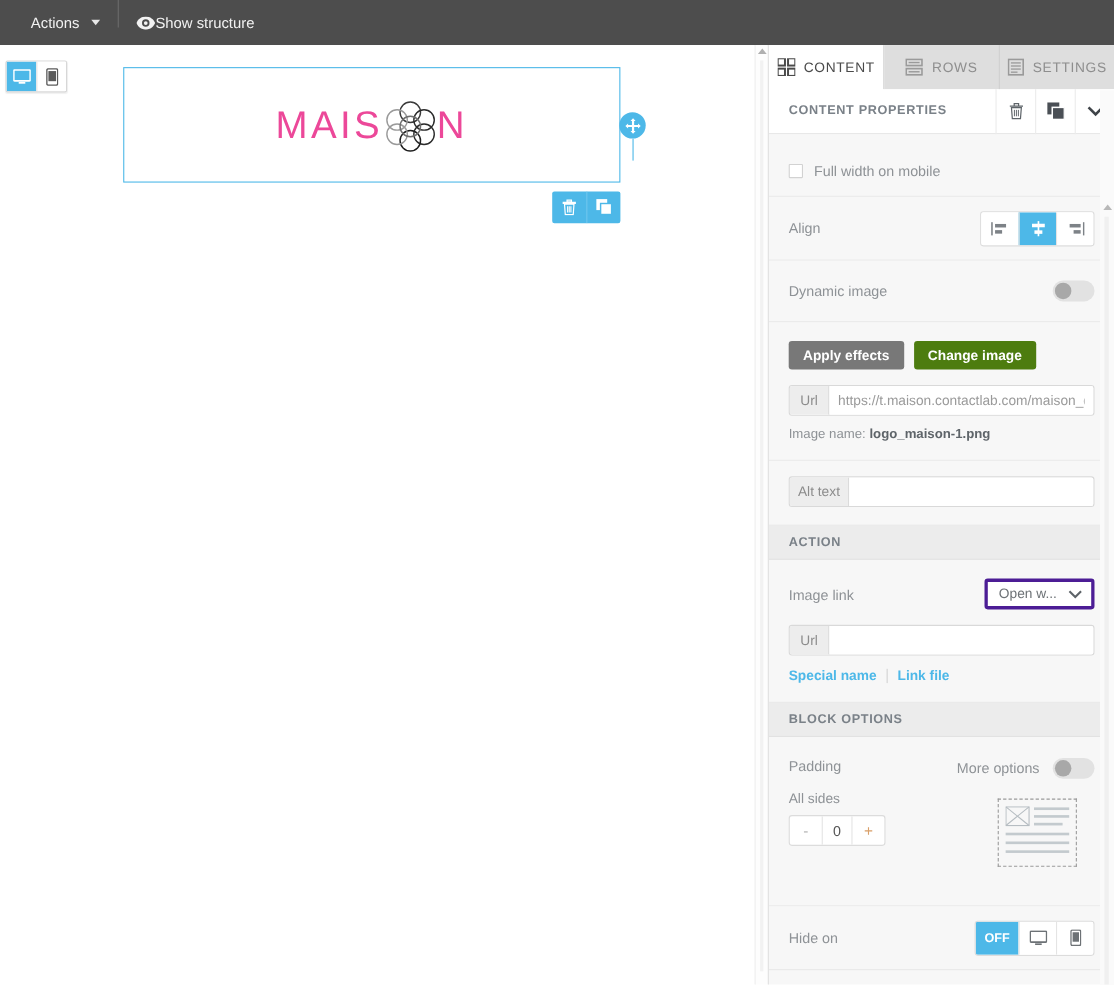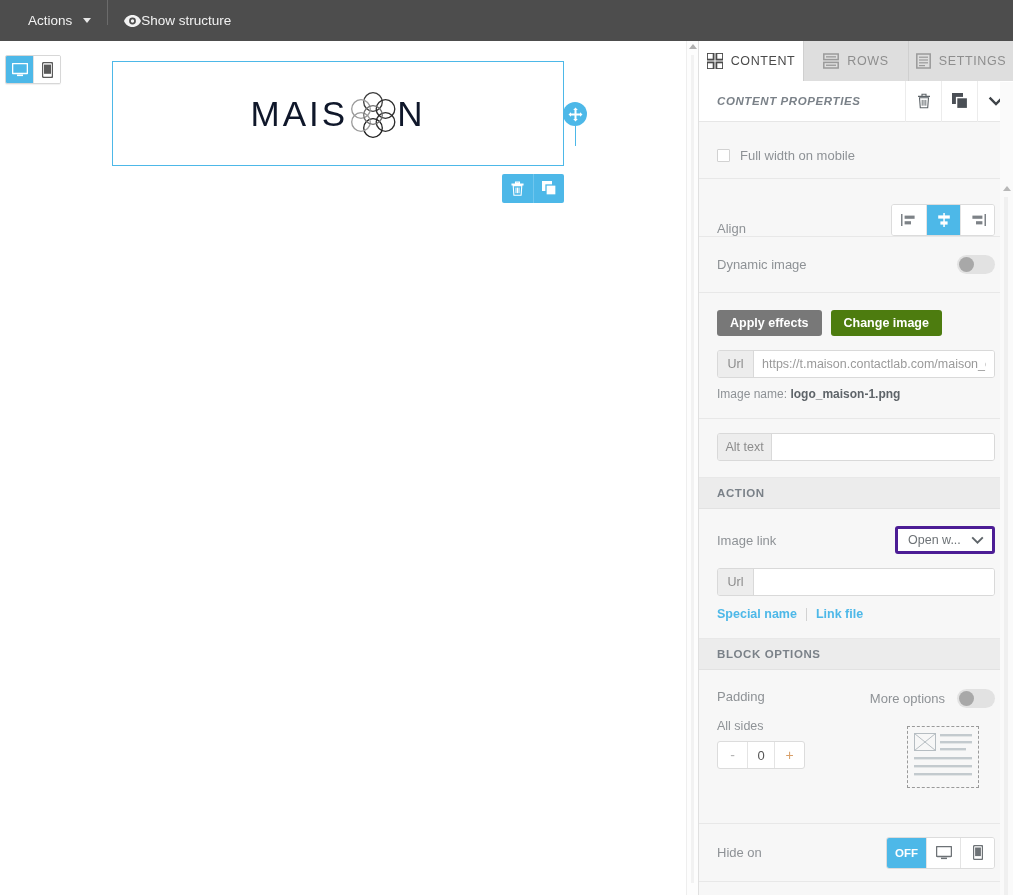--- a/index.html
+++ b/index.html
@@ -91,21 +91,21 @@
     display: flex; align-items: center; justify-content: center;
     cursor: pointer;
   }
   .bt-btn + .bt-btn { border-left: 1px solid #6fc6ee; }
 
   
   #logo { display: flex; align-items: center; }
   .logo-txt {
     font-family: "Liberation Sans", sans-serif;
     font-size: 35px; letter-spacing: 3px;
-    color: #0f172a; font-weight: 400;
+    color: #ec4899; font-weight: 400;
   }
 
   
   #canvas-scroll {
     position: absolute; left: 686px; top: 41px;
     width: 12px; height: 854px;
     background: #fdfdfd; border-left: 1px solid #eee;
   }
   #canvas-scroll .arrow {
     position: absolute; top: 3px; left: 2px;
@@ -135,21 +135,20 @@
     border-right: 1px solid #cfcfcf;
   }
   .tab:last-child { border-right: none; }
   .tab.active { background: #fff; color: #4a4a4a; }
 
   
   #cp-head {
     display: flex; align-items: center;
     height: 41px; background: #fff;
     border-bottom: 1px solid #e6e6e6;
-    font-style: italic;
   }
   #cp-title {
     flex: 1; padding-left: 18px;
     font-size: 11.5px; font-weight: bold; letter-spacing: .6px;
     color: #7a8188;
   }
   .cp-ic {
     width: 36px; height: 41px;
     display: flex; align-items: center; justify-content: center;
     border-left: 1px solid #ececec; cursor: pointer;
@@ -410,21 +409,21 @@
     </div>
   </div>
 
   <div class="row" style="padding-top:15px;padding-bottom:15px;">
     <div style="display:flex;align-items:center;gap:10px;margin-top:11px;">
       <span class="cbx"></span>
       <span class="lbl">Full width on mobile</span>
     </div>
   </div>
 
-  <div class="row" style="height:58px;display:flex;align-items:flex-end;justify-content:space-between;">
+  <div class="row" style="height:58px;display:flex;align-items:center;justify-content:space-between;">
     <span class="lbl">Align</span>
     <div class="seg">
       <div class="seg-b">
         <svg width="16" height="14" viewBox="0 0 16 14">
           <rect x="0" y="1" width="1.5" height="12" fill="#7d8287"></rect>
           <rect x="3.6" y="2.6" width="10" height="3.2" fill="#7d8287"></rect>
           <rect x="3.6" y="8.2" width="6.4" height="3.2" fill="#7d8287"></rect>
         </svg>
       </div>
       <div class="seg-b on">

